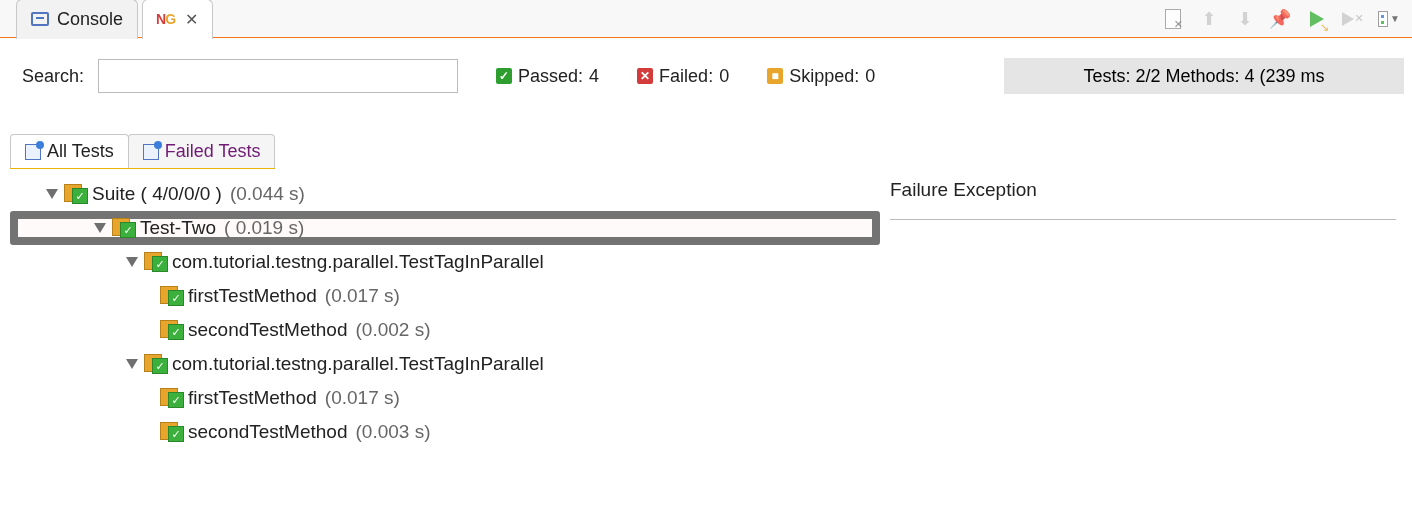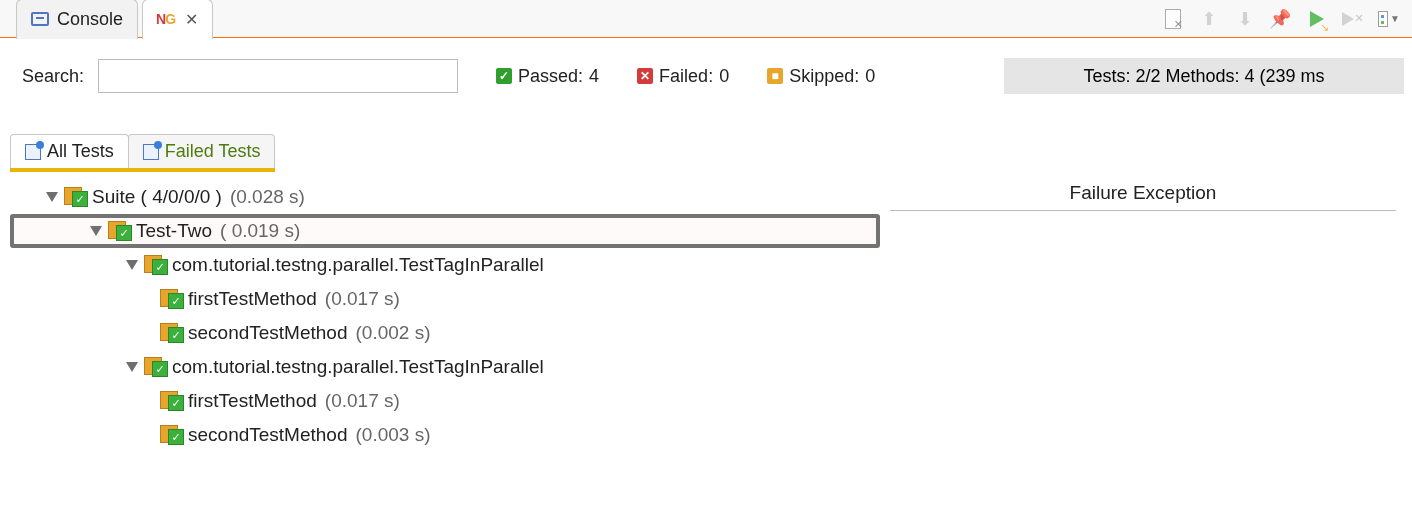--- a/index.html
+++ b/index.html
@@ -82,48 +82,47 @@
     color:#000;
     font-size:18px;
     min-width:400px;
   }
 
   
   .inner-panel { padding: 0 0 0 10px; }
   .inner-tabs {
     display:flex;
     margin-top:30px;
-    border-bottom:4px solid #eab308;
+    border-bottom:1px solid #eab308;
     width:fit-content;
   }
   .inner-tab {
     padding:6px 14px;
     border:1px solid #c8c8c8;
     border-bottom:none;
     background:#fff;
     display:flex; align-items:center; gap:6px;
     border-radius:4px 4px 0 0;
     cursor:pointer;
   }
   .inner-tab + .inner-tab { margin-left:-1px; }
-  .inner-tab.inactive { background:#f5f5f5; color:#4d7c0f; }
+  .inner-tab.inactive { background:#f5f5f5; color:#701a75; }
 
   
   .split {
     display:flex;
     margin-top:4px;
   }
   .tree-pane { flex:0 0 870px; padding-top:4px;}
   .detail-pane { flex:1; padding:6px 10px;}
   .detail-header {
     font-size:19px;
-    padding-bottom:6px;
+    padding-bottom:18px;
     border-bottom:1px solid #bbb;
     margin-right:6px;
-    text-align:center;
   }
 
   .tree { font-size:19px; }
   .node { display:flex; align-items:center; height:34px; }
   .expander {
     width:0; height:0;
     border-left:6px solid transparent;
     border-right:6px solid transparent;
     border-top:10px solid #6f6f6f;
     margin-right:6px;
@@ -146,21 +145,21 @@
   }
   .node .lbl { white-space:nowrap; }
   .node .time { color:#666; margin-left:8px; }
 
   .indent1 { padding-left:36px; }
   .indent2 { padding-left:76px; }
   .indent3 { padding-left:116px; }
   .indent4 { padding-left:150px; }
 
   .highlight {
-    border:4px solid #737373;
+    border:8px solid #737373;
     border-radius:3px;
     padding-right:6px;
     background:rgba(255,0,0,0.02);
   }
 
   
   .ico-console {
     width:18px; height:14px; border:2px solid #5175c0; border-radius:2px; position:relative;
   }
   .ico-console::after{ content:""; position:absolute; left:3px; top:3px; width:8px; height:2px; background:#5175c0;}
@@ -267,21 +266,21 @@
 
   <div class="split">
 
     <div class="tree-pane">
       <div class="tree">
 
         <div class="node indent1">
           <span class="expander"></span>
           <span class="ico-test"></span>
           <span class="lbl">Suite ( 4/0/0/0 )</span>
-          <span class="time">(0.028 s)</span>
+          <span class="time">(0.044 s)</span>
         </div>
 
         <div class="node indent2 highlight">
           <span class="expander"></span>
           <span class="ico-test"></span>
           <span class="lbl">Test-Two</span>
           <span class="time">( 0.019 s)</span>
         </div>
 
         <div class="node indent3">

